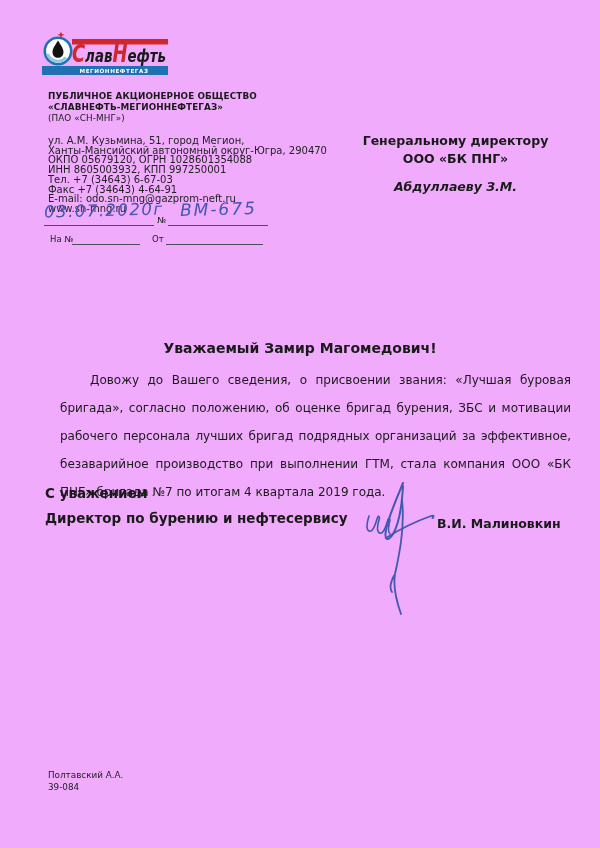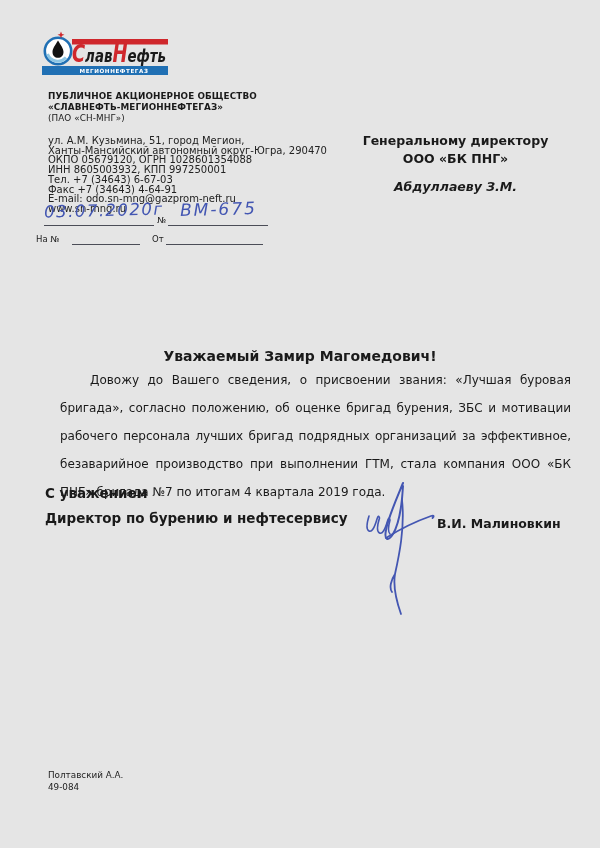--- a/index.html
+++ b/index.html
@@ -1,18 +1,18 @@
 <!DOCTYPE html>
 <html><head>
 <meta charset="utf-8">
 <style>
   html,body{margin:0;padding:0;background:#888;}
   .page{
     position:relative;width:600px;height:848px;margin:0 auto;
-    background:#e5e5e5;overflow:hidden;
+    background:#f0abfc;overflow:hidden;
     font-family:"DejaVu Sans", sans-serif;color:#1a1a1a;
   }
   
   .logo{position:absolute;left:42px;top:31px;width:126px;height:46px;}
   
   .company{position:absolute;left:48px;top:91px;font-size:8.8px;line-height:11px;font-weight:bold;letter-spacing:.1px;}
   .company .plain{font-weight:normal;}
   .details{position:absolute;left:48px;top:136px;font-size:10px;line-height:9.7px;color:#222;}
   
   .hand{font-style:italic;color:#4356b2;letter-spacing:1.5px;transform:rotate(-1.5deg);display:inline-block;}
@@ -20,21 +20,21 @@
   .date-line .hand{font-size:16.5px;margin-top:2px;}
   .num-sign{position:absolute;left:157px;top:215px;font-size:8.5px;color:#222;}
   .num-line{position:absolute;left:168px;top:199px;width:100px;height:26px;border-bottom:1.4px solid #4b4d57;text-align:center;}
   .num-line .hand{font-size:17px;letter-spacing:2px;}
   .ref-label{position:absolute;font-size:8.5px;color:#222;}
   .ref-underline{position:absolute;height:16px;border-bottom:1.2px solid #4b4d57;}
   
   .addressee{position:absolute;left:328px;top:132px;width:255px;text-align:center;font-weight:bold;font-size:12.5px;line-height:18px;}
   .addressee .line3{margin-top:10px;font-style:italic;}
   
-  .salutation{position:absolute;left:0;top:340px;width:600px;text-align:center;font-weight:bold;font-size:14px;margin-top:8px;}
+  .salutation{position:absolute;left:0;top:340px;width:600px;text-align:center;font-weight:bold;font-size:14px;}
   .body-par{position:absolute;left:60px;top:366px;width:511px;font-size:12px;line-height:28px;text-align:justify;text-indent:30px;}
   .closing{position:absolute;left:45px;top:485px;font-weight:bold;font-size:13.5px;}
   .sig-title{position:absolute;left:45px;top:510px;font-weight:bold;font-size:13.5px;}
   .sig-name{position:absolute;left:437px;top:516px;font-weight:bold;font-size:12.5px;}
   .signature{position:absolute;left:362px;top:474px;width:90px;height:142px;}
   
   .footer{position:absolute;left:48px;top:770px;font-size:8.8px;line-height:11.5px;color:#222;}
 </style>
 </head>
 <body>
@@ -78,21 +78,21 @@
   </div>
 
   <div class="date-line">
     <span class="hand">03.07.2020г</span>
   </div>
   <div class="num-sign">№</div>
   <div class="num-line">
     <span class="hand">ВМ-675</span>
   </div>
 
-  <div class="ref-label" style="left:36px;top:234px;">На №</div>
+  <div class="ref-label" style="left:50px;top:234px;">На №</div>
   <div class="ref-underline" style="left:72px;top:228px;width:68px;"></div>
   <div class="ref-label" style="left:152px;top:234px;">От</div>
   <div class="ref-underline" style="left:166px;top:228px;width:97px;"></div>
 
   <div class="addressee">
     <div>Генеральному директору</div>
     <div>ООО «БК ПНГ»</div>
     <div class="line3">Абдуллаеву З.М.</div>
   </div>
 
@@ -110,16 +110,16 @@
         <path stroke-width="1.8" d="M40 26 C43 54 37 82 33 100 C31 112 34 126 39 140 M33 100 C29 106 27 114 30 118"></path>
         <path stroke-width="1.8" d="M24 64 C38 55 52 48 69 42 C72 41 72.5 42 70.5 44"></path>
       </g>
     </svg>
   </div>
 
   <div class="sig-name">В.И. Малиновкин</div>
 
   <div class="footer">
     <div>Полтавский  А.А.</div>
-    <div>49-084</div>
+    <div>39-084</div>
   </div>
 
 </div>
 
 </body></html>

